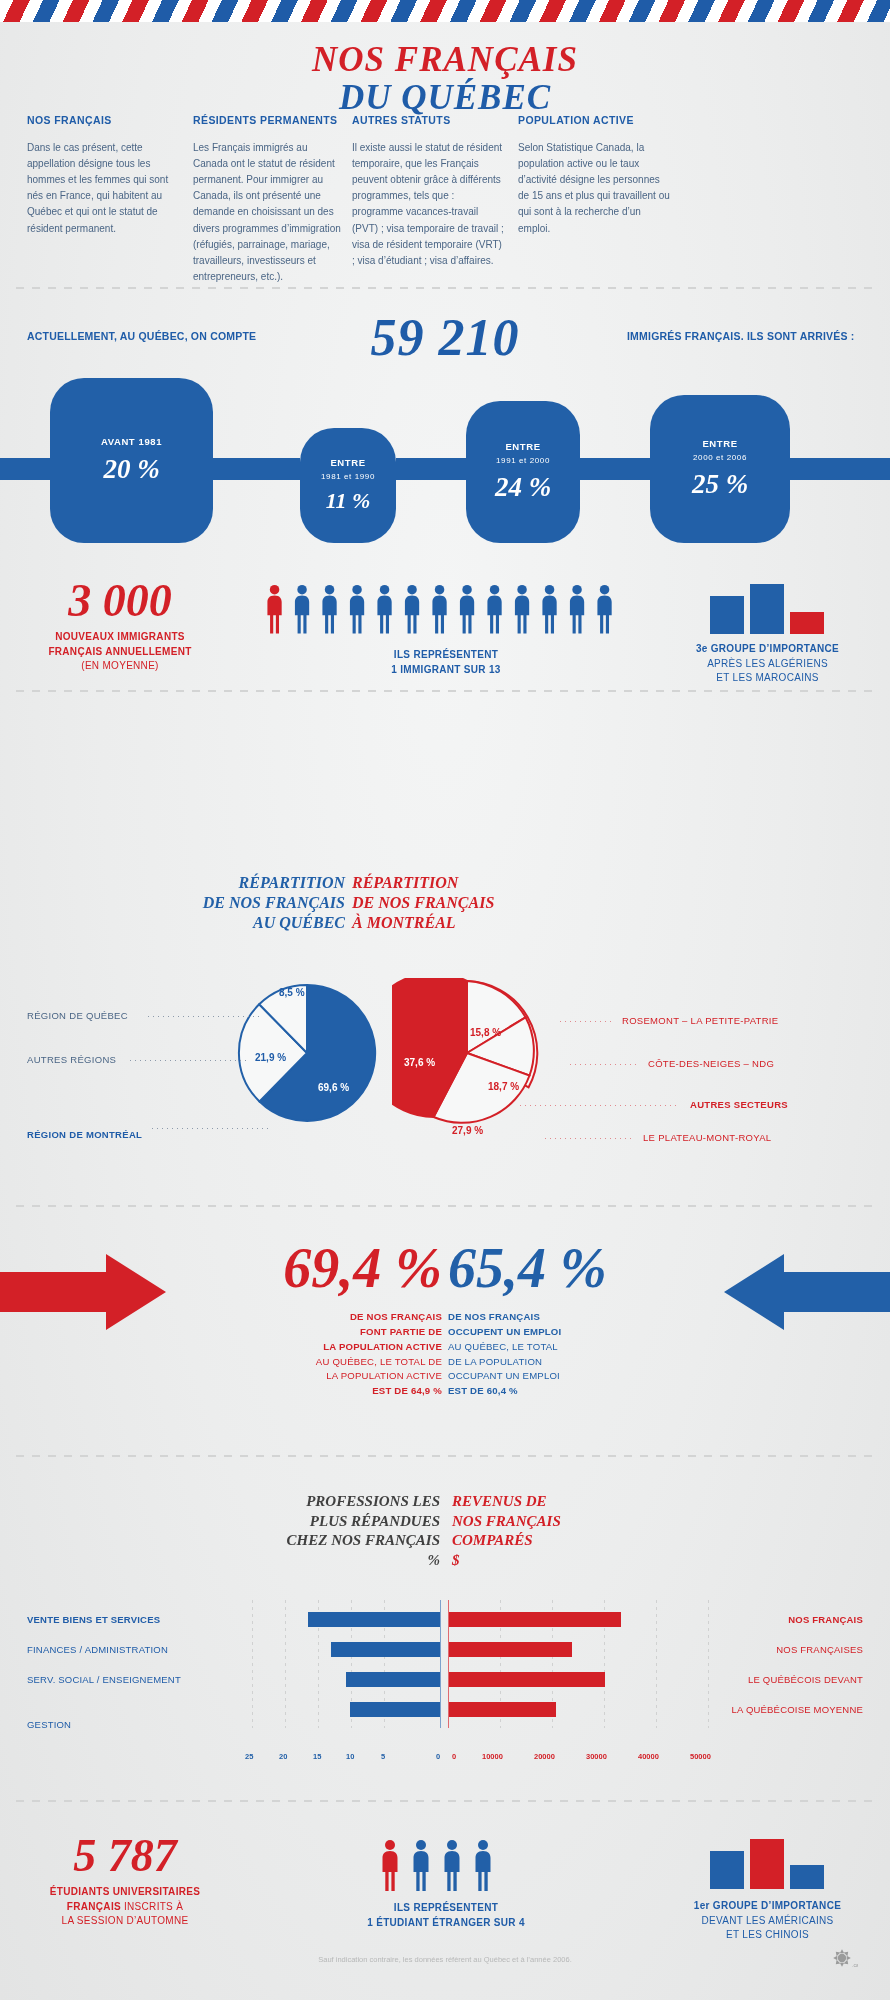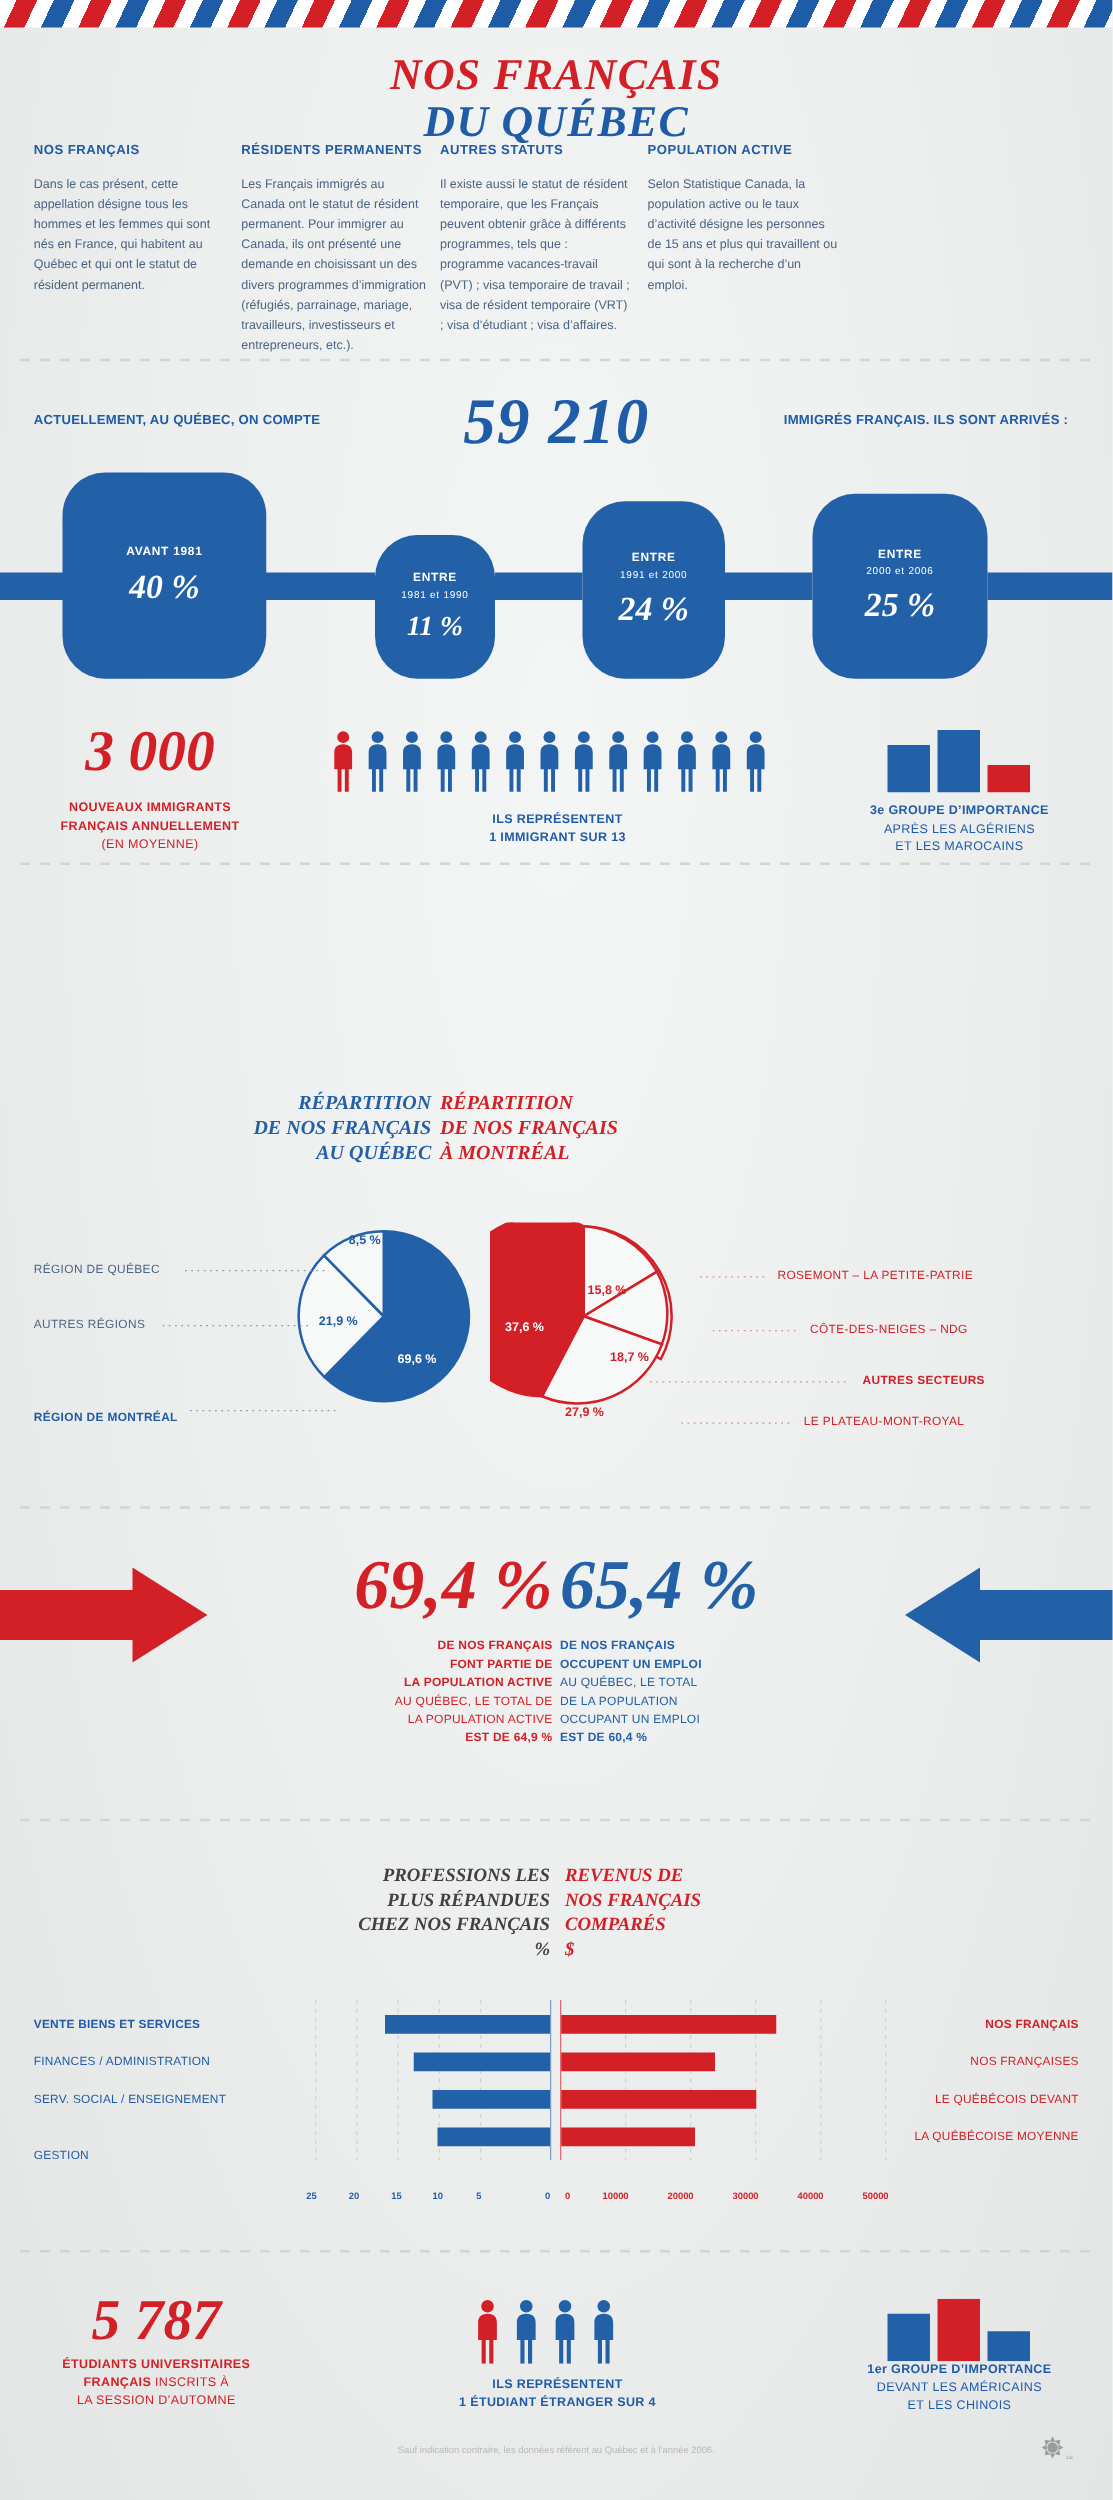--- a/index.html
+++ b/index.html
@@ -159,21 +159,21 @@
   <div class="connector" style="left:0px;  width:70px; top:80px;"></div>
   <div class="connector" style="left:212px;width:88px; top:80px;"></div>
   <div class="connector" style="left:396px;width:70px; top:80px;"></div>
   <div class="connector" style="left:580px;width:70px; top:80px;"></div>
   <div class="connector" style="left:790px;width:100px;top:80px;"></div>
 
   <div class="blob" style="left:50px; width:163px; height:165px;">
     <div class="lbl">
       <span>AVANT 1981</span>
     </div>
-    <div class="pct">40 %</div>
+    <div class="pct">20 %</div>
   </div>
 
   <div class="blob" style="left:300px; width:96px; height:115px;">
     <div class="lbl">
       <span>ENTRE</span><br>
       <span class="sm">1981 et 1990</span>
     </div>
     <div class="pct" style="font-size:22px;">11 %</div>
   </div>
 
@@ -190,21 +190,21 @@
       <span>ENTRE</span><br>
       <span class="sm">2000 et 2006</span>
     </div>
     <div class="pct">25 %</div>
   </div>
 </div>
 
 <div class="row3">
   <div style="position:absolute;left:25px;top:18px;width:190px;text-align:center;">
     <div class="megafig" style="color:#d32027;">3 000</div>
-    <div class="capt" style="color:#d32027;margin-top:16px;">
+    <div class="capt" style="color:#d32027;margin-top:6px;">
       <span>NOUVEAUX IMMIGRANTS</span><br>
       <span>FRANÇAIS ANNUELLEMENT</span><br>
       <span class="thin">(EN MOYENNE)</span>
     </div>
   </div>
 
   <div style="position:absolute;left:246px;top:24px;width:400px;text-align:center;">
     <svg width="360" height="52" viewBox="0 0 360 52">
       <g id="pplA">
           <g fill="#d32027" transform="translate(0,0) scale(0.95)">
@@ -469,21 +469,21 @@
       <span>1 ÉTUDIANT ÉTRANGER SUR 4</span>
     </div>
   </div>
 
   <div style="position:absolute;left:660px;top:14px;width:215px;text-align:center;">
     <svg width="120" height="50" viewBox="0 0 120 50" style="display:block;margin:0 auto;">
       <rect x="2" y="12" width="34" height="38" fill="#2260a8"></rect>
       <rect x="42" y="0" width="34" height="50" fill="#d32027"></rect>
       <rect x="82" y="26" width="34" height="24" fill="#2260a8"></rect>
     </svg>
-    <div class="capt" style="color:#1f5ca8;">
+    <div class="capt" style="color:#1f5ca8;margin-top:10px;">
       <span style="font-weight:bold;"><span>1er GROUPE D’IMPORTANCE</span></span><br>
       <span class="thin">DEVANT LES AMÉRICAINS</span><br>
       <span class="thin">ET LES CHINOIS</span>
     </div>
   </div>
 </div>
 
 <div id="footnote">Sauf indication contraire, les données réfèrent au Québec et à l’année 2006.</div>
 <div class="radiocan">
   <svg width="26" height="22" viewBox="0 0 26 22">

